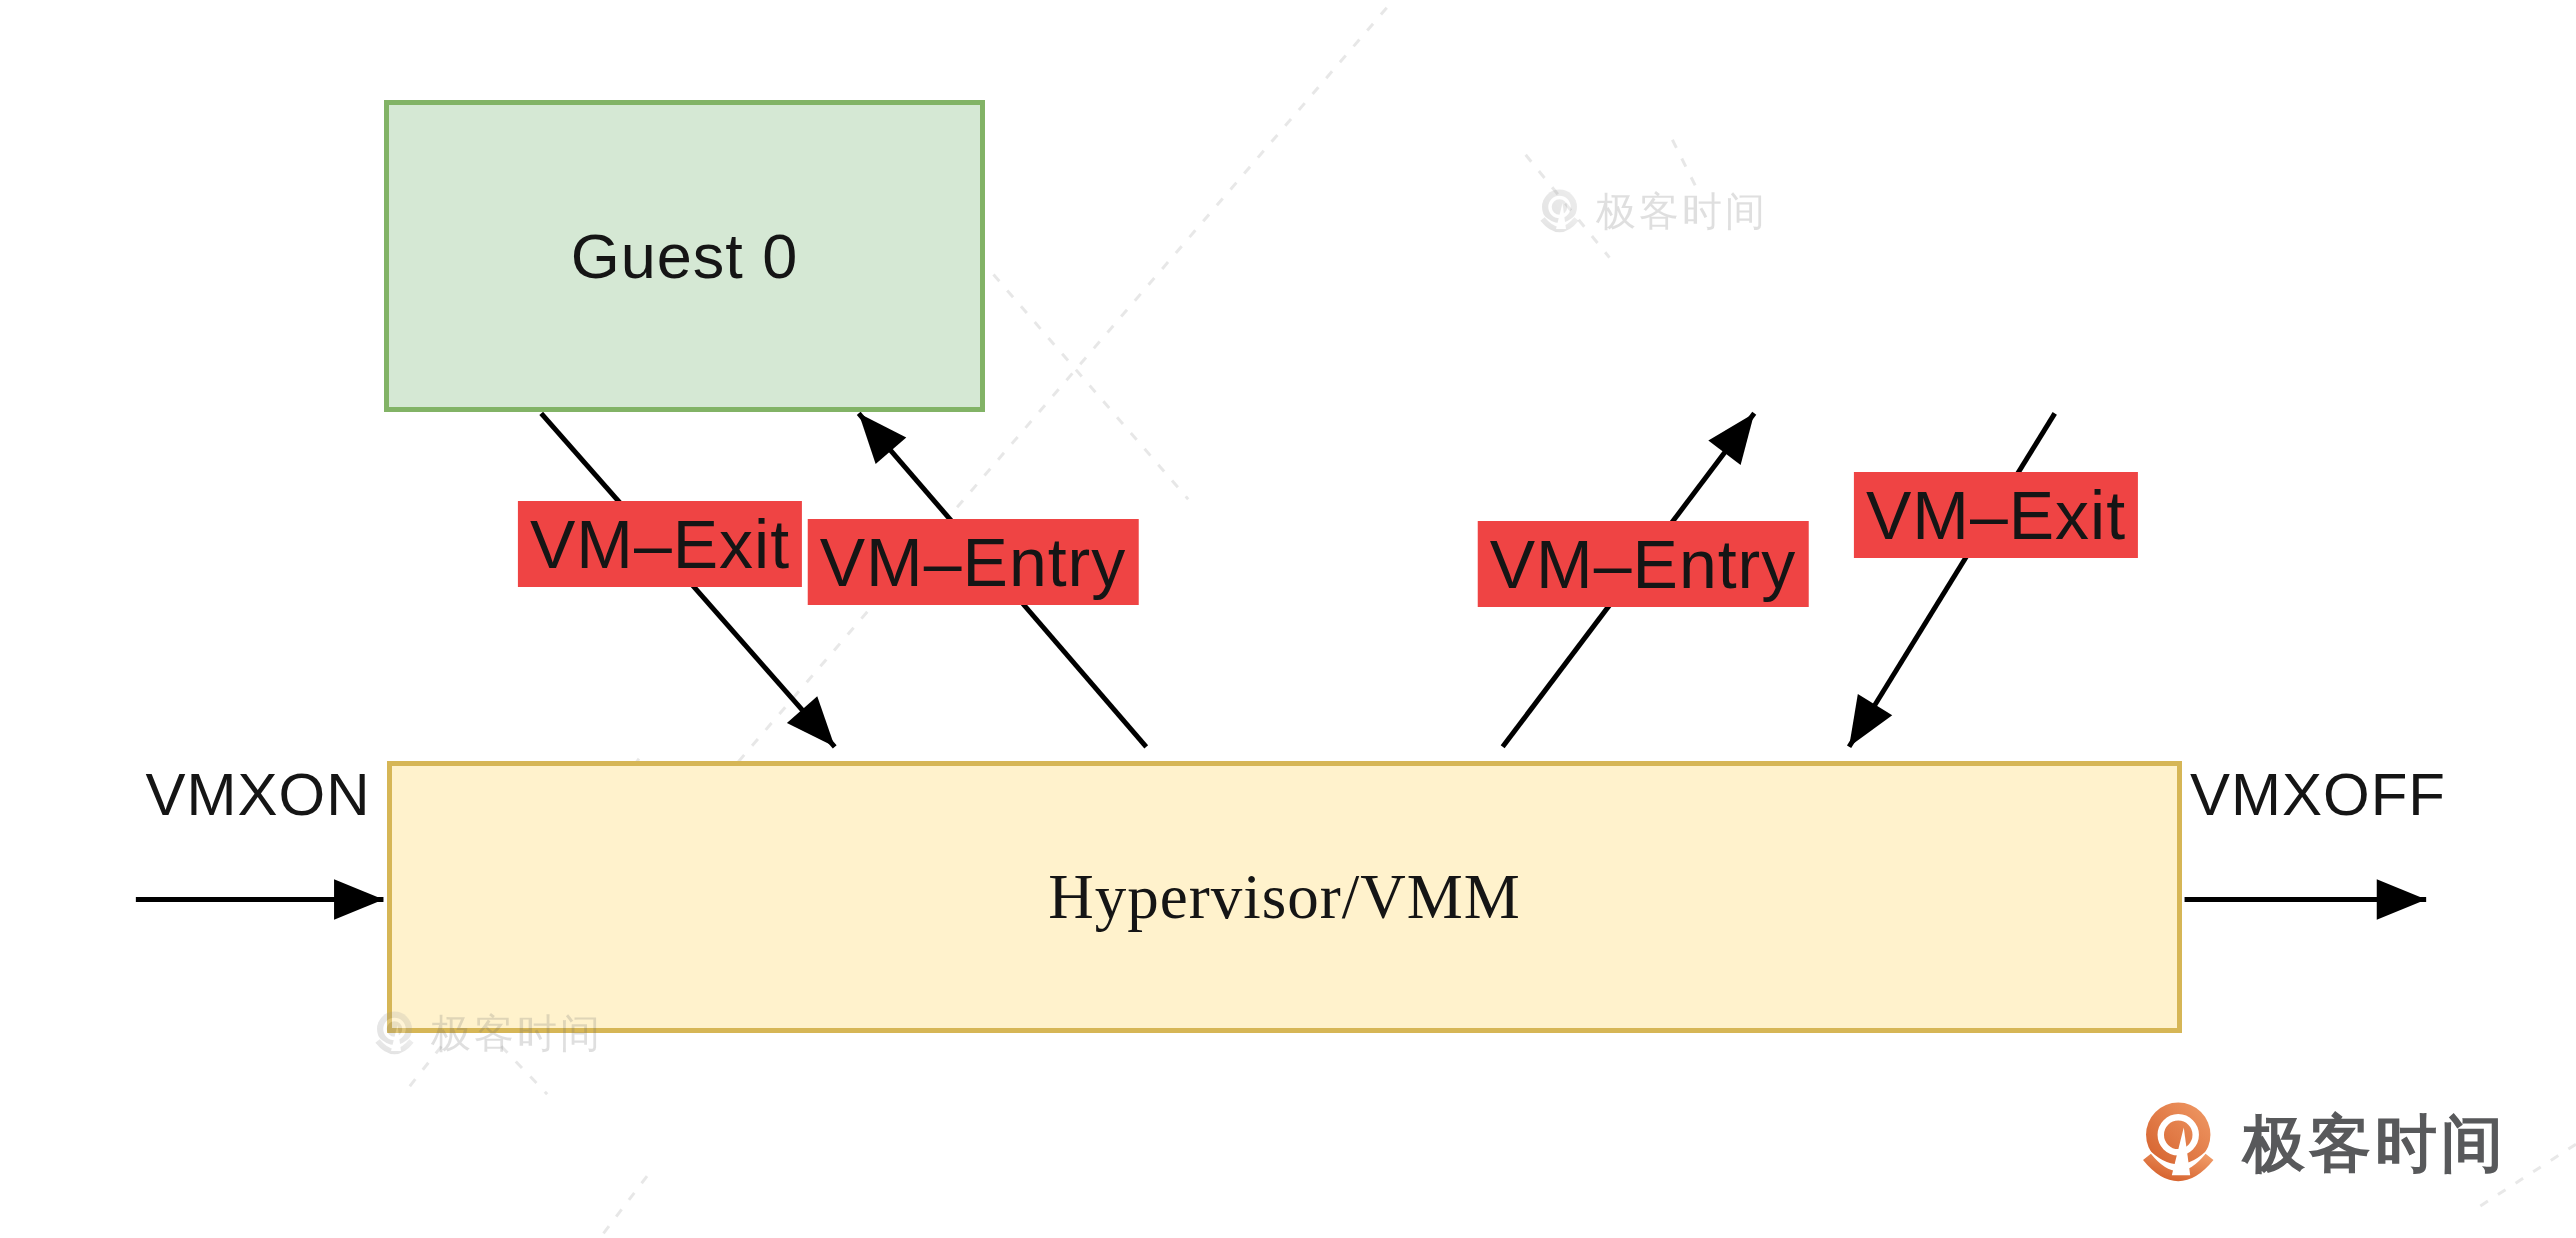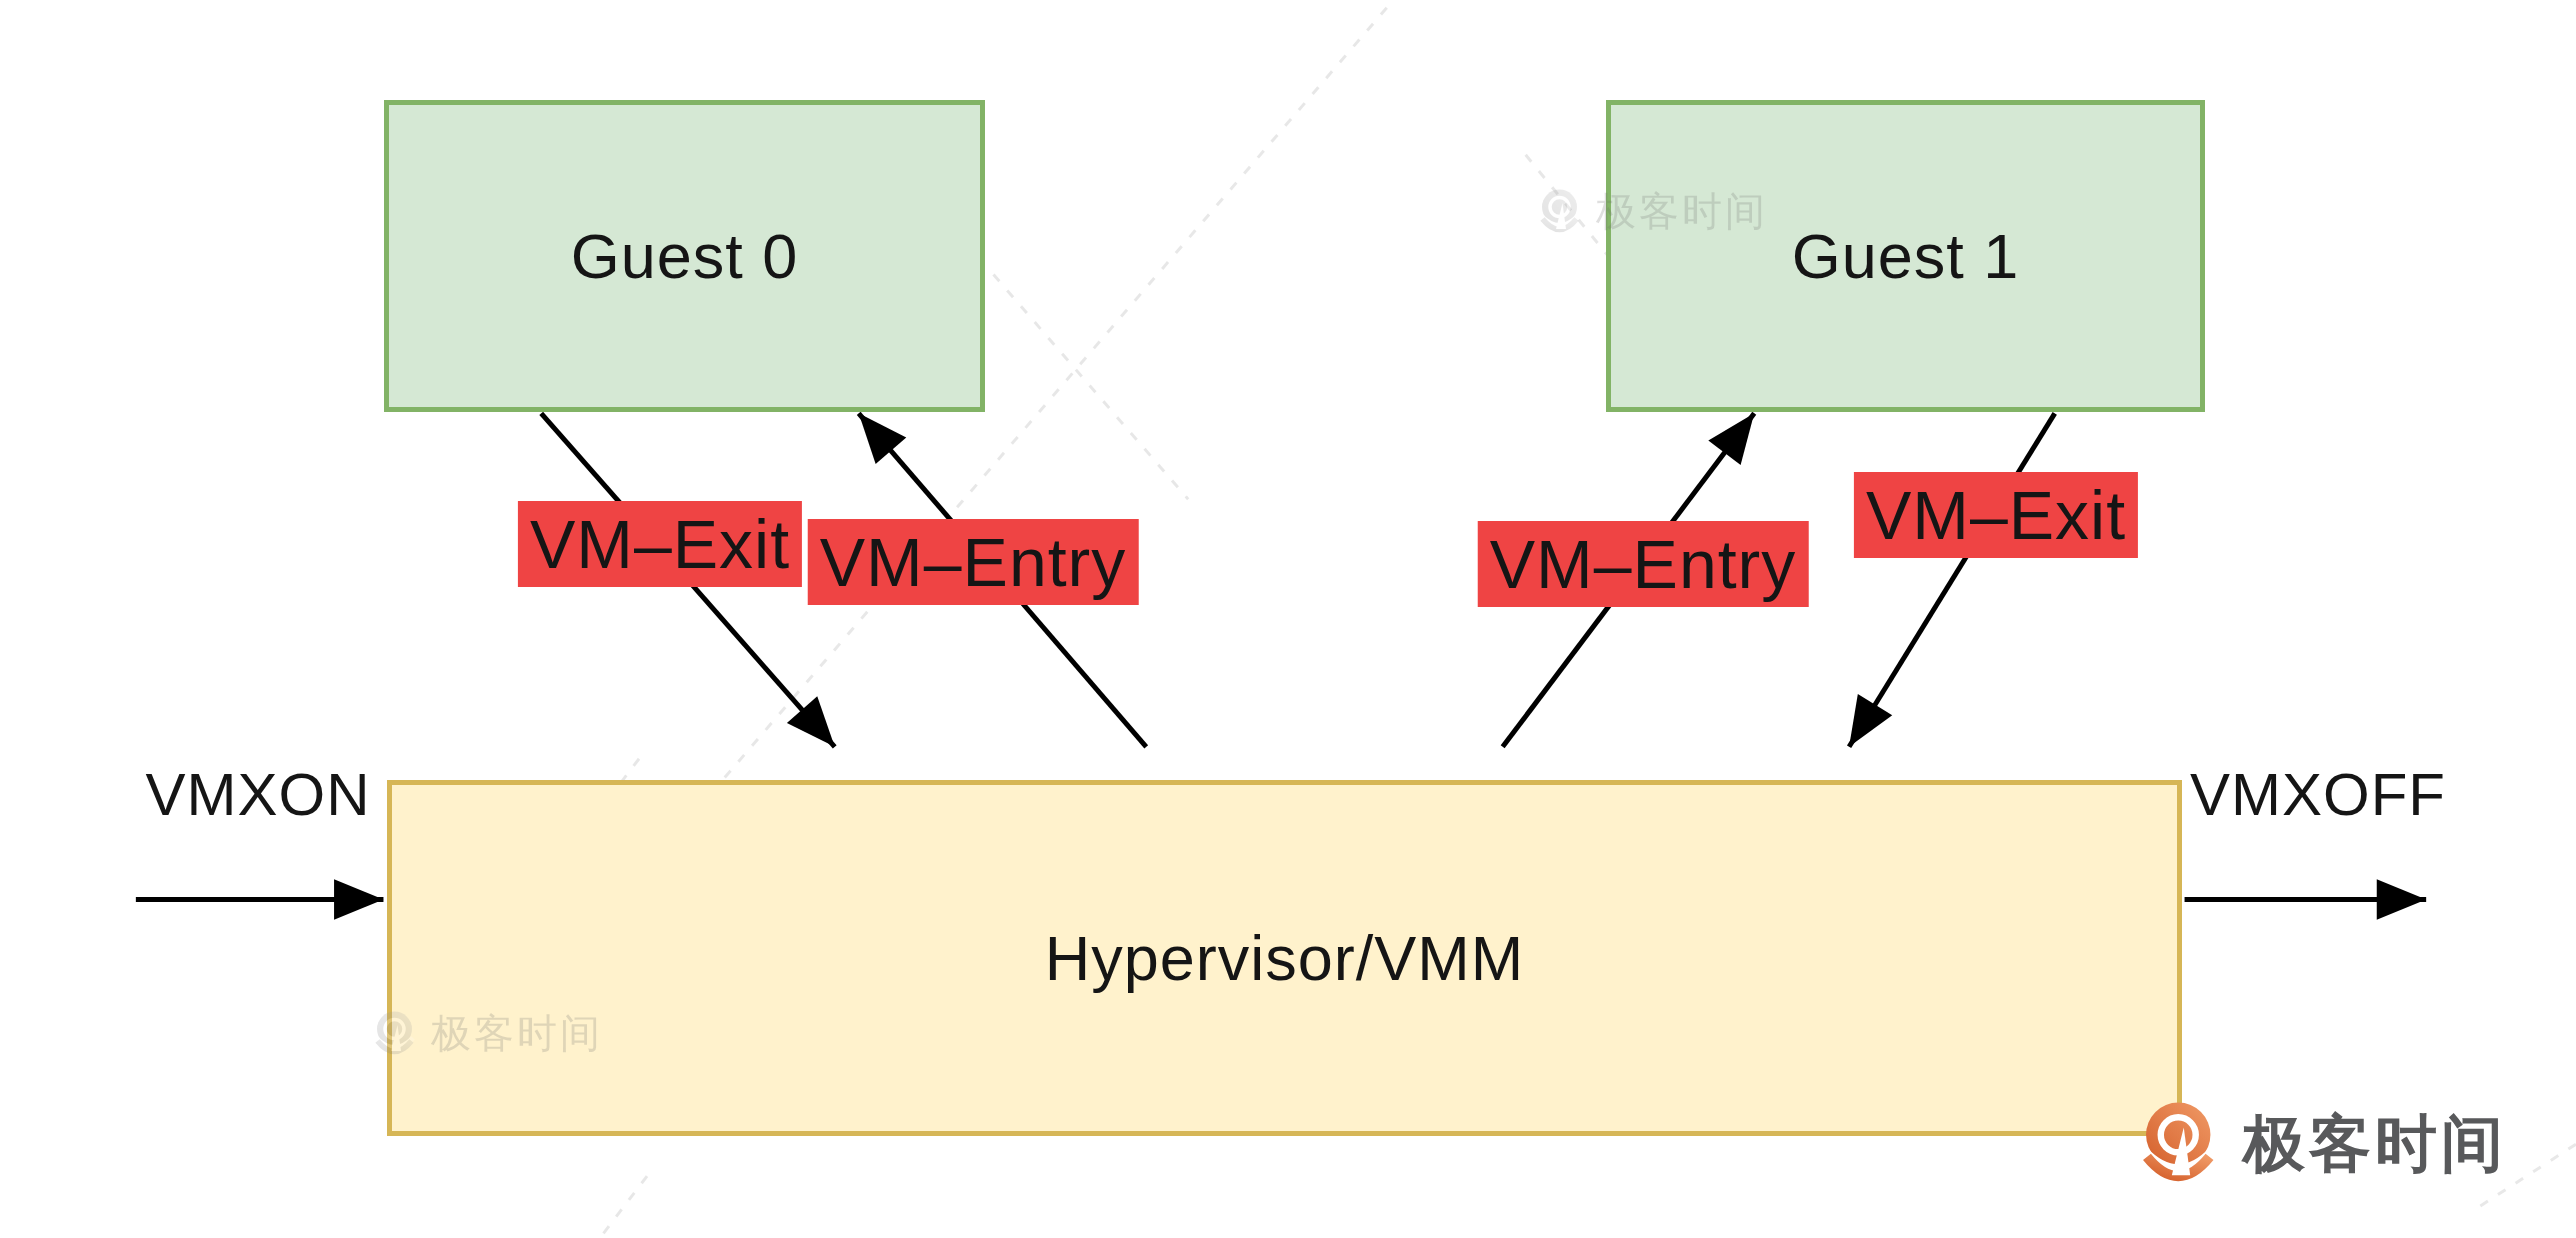--- a/index.html
+++ b/index.html
@@ -7,21 +7,21 @@
        font-family:"Liberation Sans","DejaVu Sans",sans-serif;color:#111;}
   .stage{position:absolute;left:0;top:0;width:2576px;height:1238px;background:#fff;}
   svg.layer{position:absolute;left:0;top:0;width:2576px;height:1238px;}
 
   .box{position:absolute;box-sizing:border-box;display:flex;align-items:center;justify-content:center;
        font-size:63px;letter-spacing:1px;color:#151515;}
   .guest{background:#d5e8d4;border:5px solid #82b366;}
   .hyp{background:#fff2cc;border:5px solid #d6b656;}
   #guest0{left:384px;top:100px;width:601px;height:312px;justify-content:center;}
   #guest1{left:1606px;top:100px;width:599px;height:312px;}
-  #hypervisor{left:387px;top:780px;width:1795px;height:356px;}
+  #hypervisor{left:387px;top:761px;width:1795px;height:272px;font-family:Liberation Serif, serif;}
 
   .edge-label{position:absolute;transform:translate(-50%,-50%);font-size:68px;letter-spacing:1px;
               color:#151515;background:#ef4444;padding:4px 12px;white-space:nowrap;}
   .side-label{position:absolute;transform:translate(-50%,-50%);font-size:60px;letter-spacing:1px;
               color:#151515;white-space:nowrap;}
 
   .wm{position:absolute;display:flex;align-items:center;gap:10px;
       opacity:0.20;filter:grayscale(1);}
   .wm .wm-text{font-size:40px;color:#666;letter-spacing:3px;}
 
@@ -58,23 +58,20 @@
       <line x1="1148" y1="748" x2="860" y2="414" marker-end="url(#arrowhead)"></line>
       <line x1="1505" y1="748" x2="1757" y2="414" marker-end="url(#arrowhead)"></line>
       <line x1="2058" y1="414" x2="1852" y2="748" marker-end="url(#arrowhead)"></line>
       <line x1="136" y1="901" x2="384" y2="901" marker-end="url(#arrowhead)"></line>
       <line x1="2188" y1="901" x2="2430" y2="901" marker-end="url(#arrowhead)"></line>
     </g>
   </svg>
 
   <div class="box guest" id="guest0">
     <span>Guest 0</span>
-  </div>
-  <div class="box guest" id="guest1">
-    <span>Guest 1</span>
   </div>
   <div class="box hyp" id="hypervisor">
     <span>Hypervisor/VMM</span>
   </div>
 
   <div class="edge-label" style="left:660px;top:544px;">VM–Exit</div>
   <div class="edge-label" style="left:973px;top:562px;">VM–Entry</div>
   <div class="edge-label" style="left:1643px;top:564px;">VM–Entry</div>
   <div class="edge-label" style="left:1996px;top:515px;">VM–Exit</div>
 

